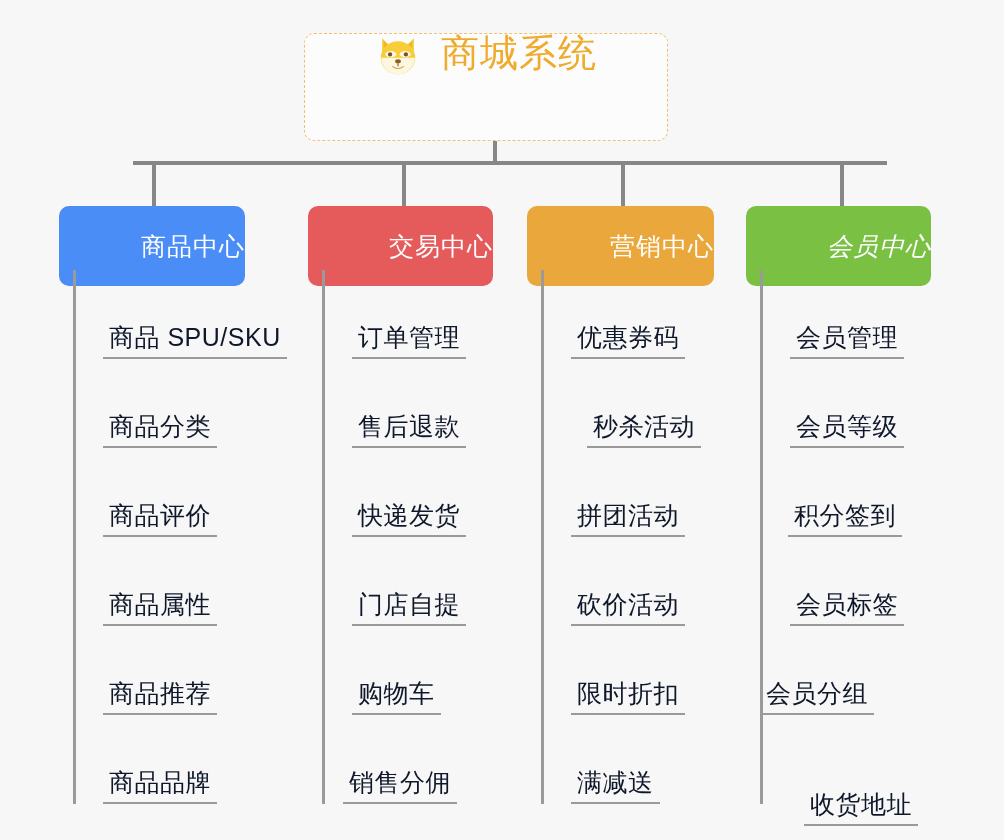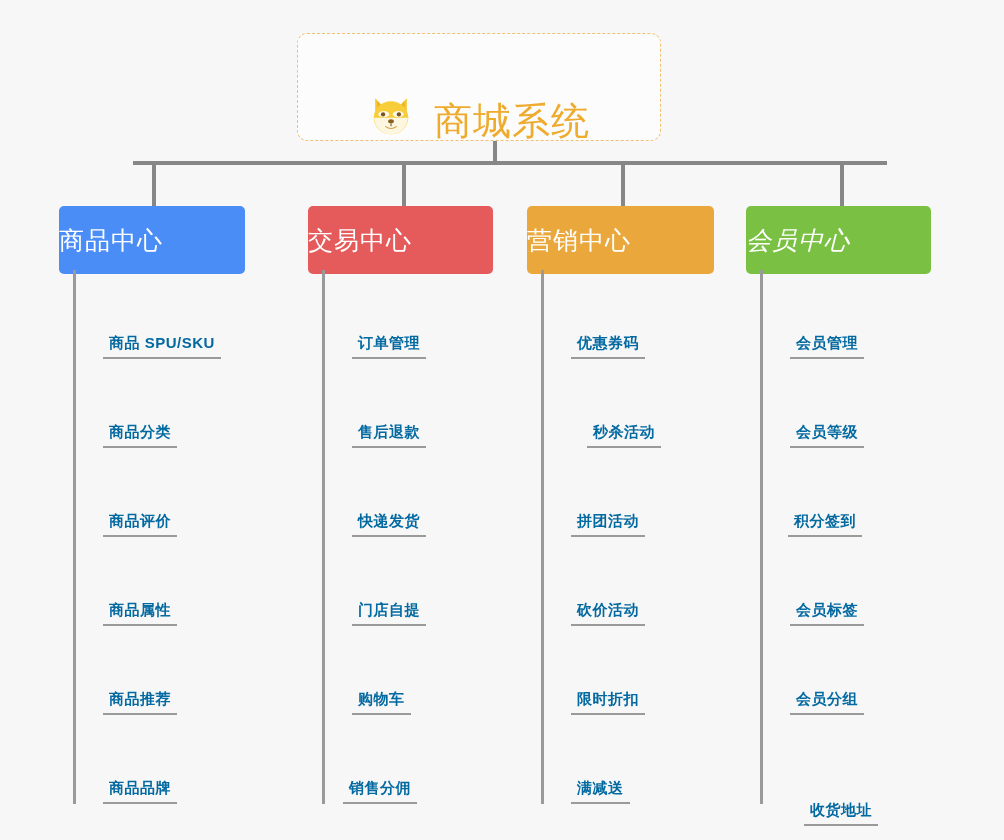--- a/index.html
+++ b/index.html
@@ -18,30 +18,30 @@
 
   #mindmap {
     position: relative;
     width: 1004px;
     height: 840px;
   }
 
   
   .root-node {
     position: absolute;
-    left: 297px;
+    left: 304px;
     top: 33px;
     width: 364px;
     height: 108px;
     box-sizing: border-box;
     background: #fcfcfc;
     border: 1.5px dashed #f0c070;
     border-radius: 10px;
     display: flex;
-    align-items: flex-end;
+    align-items: flex-start;
     justify-content: center;
     gap: 20px;
   }
   .root-emoji {
     width: 46px;
     height: 46px;
     flex: 0 0 auto;
     display: block;
   }
   .root-title {
@@ -71,26 +71,26 @@
     height: 4px;
   }
   .conn-v-branch {         
     top: 161px;
     width: 4px;
     height: 45px;
   }
   .cat-box {
     position: absolute;
     top: 206px;
-    height: 68px;
+    height: 80px;
     box-sizing: border-box;
-    border-radius: 5px;
+    border-radius: 10px;
     display: flex;
     align-items: center;
-    justify-content: flex-start;
+    justify-content: flex-end;
     color: #ffffff;
     font-size: 25px;
     letter-spacing: 1px;
     white-space: nowrap;
   }
 
   
   .leaf-spine {            
     position: absolute;
     width: 3px;
@@ -104,26 +104,25 @@
     display: flex;
     align-items: flex-end;
   }
   .leaf-inner {
     position: relative;
     display: inline-block;
     padding: 0 6px 5px 6px;
     border-bottom: 2px solid #9a9a9a;
   }
   .leaf-label {
-    font-size: 15px;
-    color: #0369a1;
+    font-size: 25px;
+    color: #0f172a;
     white-space: nowrap;
     line-height: 1.15;
     letter-spacing: 0.5px;
-    font-weight: bold;
   }
 </style>
 </head>
 <body>
 
 <div id="mindmap">
 
   <div class="root-node">
     <svg class="root-emoji" viewBox="0 0 64 64">
       <path d="M10 6 L10 26 L22 18 Z" fill="#f5c731"></path>
@@ -226,21 +225,21 @@
       </div>
       <div class="leaf" style="left: 760px; top: 359px; padding-left: 30px;">
         <div class="leaf-inner"><span class="leaf-label">会员等级</span></div>
       </div>
       <div class="leaf" style="left: 760px; top: 448px; padding-left: 28px;">
         <div class="leaf-inner"><span class="leaf-label">积分签到</span></div>
       </div>
       <div class="leaf" style="left: 760px; top: 537px; padding-left: 30px;">
         <div class="leaf-inner"><span class="leaf-label">会员标签</span></div>
       </div>
-      <div class="leaf" style="left: 760px; top: 626px; padding-left: 30px;">
+      <div class="leaf" style="left: 760px; top: 626px; ">
         <div class="leaf-inner"><span class="leaf-label">会员分组</span></div>
       </div>
       <div class="leaf" style="left: 760px; top: 715px; padding-left: 44px; margin-top: 22px;">
         <div class="leaf-inner"><span class="leaf-label">收货地址</span></div>
       </div>
     </div>
 
 </div>
 
 </body></html>

